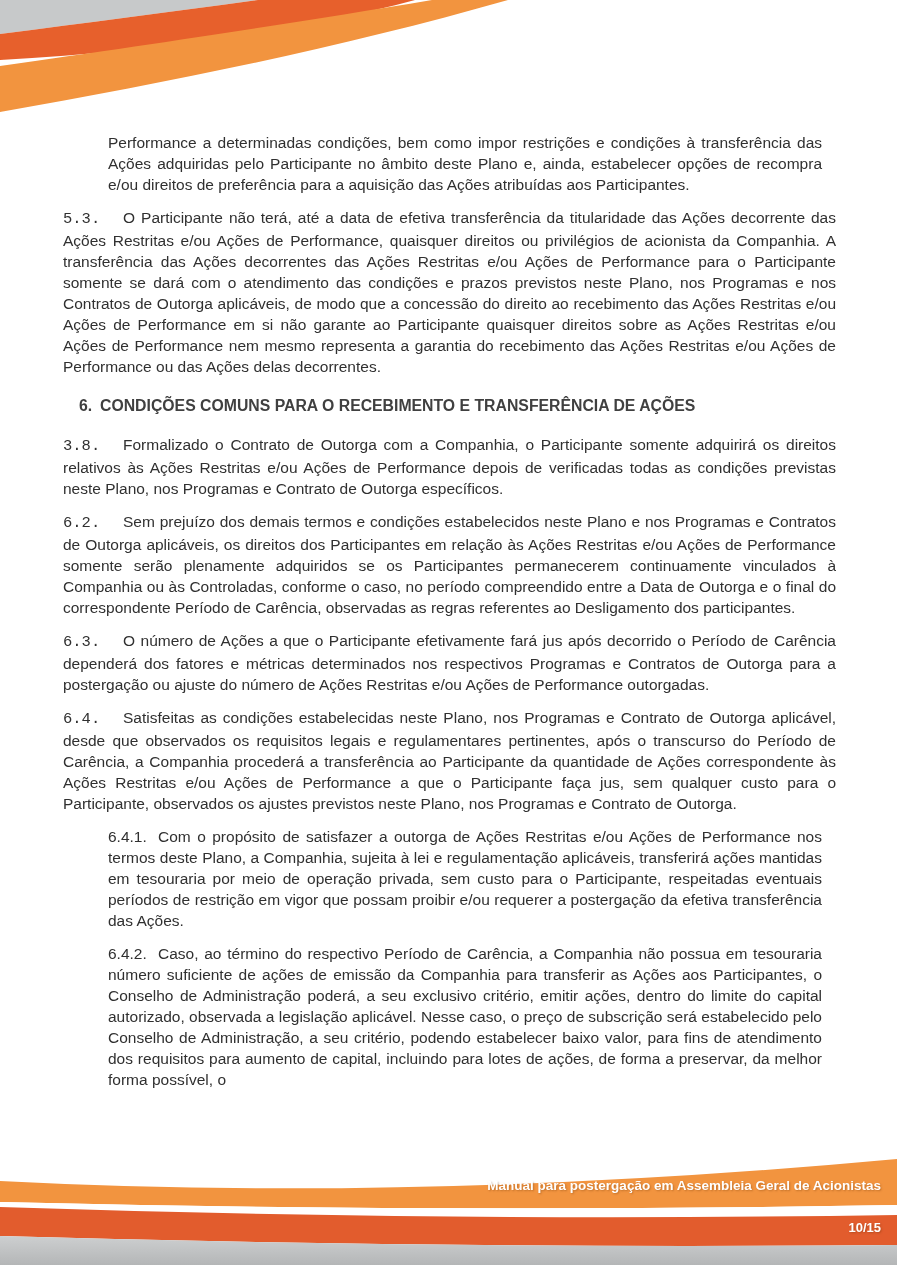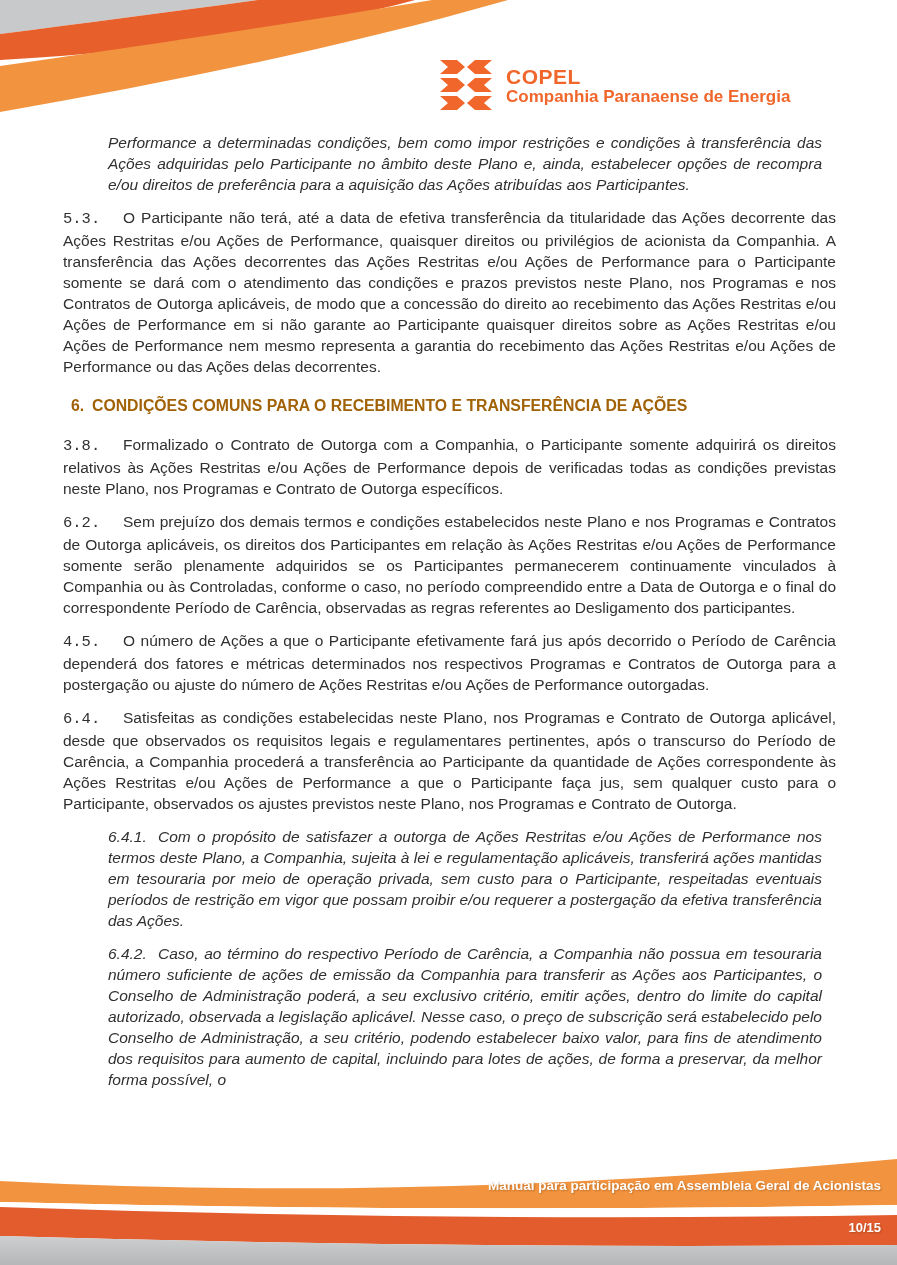--- a/index.html
+++ b/index.html
@@ -14,22 +14,22 @@
   .logo-icon{width:52px;height:50px;display:block;}
   .logo-text{margin-left:14px;padding-top:6px;color:#F0662B;}
   .logo-title{font-size:21px;font-weight:bold;line-height:21px;letter-spacing:0.5px;}
   .logo-subtitle{font-size:17px;font-weight:bold;line-height:20px;}
   
   .content{
     position:absolute;left:63px;top:132px;width:773px;height:1034px;overflow:hidden;
     font-size:15.5px;line-height:21px;color:#303030;text-align:justify;
   }
   .para{margin:0 0 12px 0;}
-  .indent{margin-left:45px;margin-right:14px;font-style:italic;}
-  .heading{font-weight:bold;color:#a16207;font-size:15.8px;margin:18px 0 18px 8px;}
+  .indent{margin-left:45px;margin-right:14px;}
+  .heading{font-weight:bold;color:#404040;font-size:15.8px;margin:18px 0 18px 16px;}
   .tab{display:inline-block;width:60px;font-family:Liberation Mono, monospace;}
   .tab-sm{display:inline-block;width:21px;}
   .tab-md{display:inline-block;width:50px;}
   
   .footer-decor{position:absolute;left:0;bottom:0;width:897px;height:147px;pointer-events:none;}
   .footer-label{
     position:absolute;top:1178px;right:16px;color:#ffffff;font-weight:bold;font-size:13.5px;
     text-shadow:1px 1px 2px rgba(100,45,0,0.35);white-space:nowrap;
   }
   .footer-page{
@@ -41,36 +41,20 @@
 <body>
 
 <div class="page">
 
   <svg class="header-decor" viewBox="0 0 897 130" xmlns="http://www.w3.org/2000/svg" aria-hidden="true">
     <path d="M0,0 L258,0 C170,12 85,23 0,34 Z" fill="#C7C9CA"></path>
     <path d="M258,0 L415,0 C280,36 140,52 0,60 L0,34 C85,23 170,12 258,0 Z" fill="#E7602C"></path>
     <path d="M432,0 L508,0 C340,48 170,82 0,112 L0,66 C170,42 300,22 432,0 Z" fill="#F2943F"></path>
   </svg>
 
-  <div class="logo">
-    <svg class="logo-icon" viewBox="0 0 104 100" xmlns="http://www.w3.org/2000/svg" aria-hidden="true">
-      <g fill="#F0662B">
-        <polygon points="0,0 34,0 50,14 34,28 0,28 16,14"></polygon>
-        <polygon points="0,36 34,36 50,50 34,64 0,64 16,50"></polygon>
-        <polygon points="0,72 34,72 50,86 34,100 0,100 16,86"></polygon>
-        <polygon points="104,0 70,0 54,14 70,28 104,28 88,14"></polygon>
-        <polygon points="104,36 70,36 54,50 70,64 104,64 88,50"></polygon>
-        <polygon points="104,72 70,72 54,86 70,100 104,100 88,86"></polygon>
-      </g>
-    </svg>
-    <div class="logo-text">
-      <div class="logo-title">COPEL</div>
-      <div class="logo-subtitle">Companhia Paranaense de Energia</div>
-    </div>
-  </div>
 
   <div class="content">
 
     <div class="para indent">
       <span>Performance a determinadas condições, bem como impor restrições e condições à transferência das Ações adquiridas pelo Participante no âmbito deste Plano e, ainda, estabelecer opções de recompra e/ou direitos de preferência para a aquisição das Ações atribuídas aos Participantes.</span>
     </div>
 
     <div class="para">
       <span class="tab">5.3.</span><span>O Participante não terá, até a data de efetiva transferência da titularidade das Ações decorrente das Ações Restritas e/ou Ações de Performance, quaisquer direitos ou privilégios de acionista da Companhia. A transferência das Ações decorrentes das Ações Restritas e/ou Ações de Performance para o Participante somente se dará com o atendimento das condições e prazos previstos neste Plano, nos Programas e nos Contratos de Outorga aplicáveis, de modo que a concessão do direito ao recebimento das Ações Restritas e/ou Ações de Performance em si não garante ao Participante quaisquer direitos sobre as Ações Restritas e/ou Ações de Performance nem mesmo representa a garantia do recebimento das Ações Restritas e/ou Ações de Performance ou das Ações delas decorrentes.</span>
     </div>
@@ -81,21 +65,21 @@
 
     <div class="para">
       <span class="tab">3.8.</span><span>Formalizado o Contrato de Outorga com a Companhia, o Participante somente adquirirá os direitos relativos às Ações Restritas e/ou Ações de Performance depois de verificadas todas as condições previstas neste Plano, nos Programas e Contrato de Outorga específicos.</span>
     </div>
 
     <div class="para">
       <span class="tab">6.2.</span><span>Sem prejuízo dos demais termos e condições estabelecidos neste Plano e nos Programas e Contratos de Outorga aplicáveis, os direitos dos Participantes em relação às Ações Restritas e/ou Ações de Performance somente serão plenamente adquiridos se os Participantes permanecerem continuamente vinculados à Companhia ou às Controladas, conforme o caso, no período compreendido entre a Data de Outorga e o final do correspondente Período de Carência, observadas as regras referentes ao Desligamento dos participantes.</span>
     </div>
 
     <div class="para">
-      <span class="tab">4.5.</span><span>O número de Ações a que o Participante efetivamente fará jus após decorrido o Período de Carência dependerá dos fatores e métricas determinados nos respectivos Programas e Contratos de Outorga para a postergação ou ajuste do número de Ações Restritas e/ou Ações de Performance outorgadas.</span>
+      <span class="tab">6.3.</span><span>O número de Ações a que o Participante efetivamente fará jus após decorrido o Período de Carência dependerá dos fatores e métricas determinados nos respectivos Programas e Contratos de Outorga para a postergação ou ajuste do número de Ações Restritas e/ou Ações de Performance outorgadas.</span>
     </div>
 
     <div class="para">
       <span class="tab">6.4.</span><span>Satisfeitas as condições estabelecidas neste Plano, nos Programas e Contrato de Outorga aplicável, desde que observados os requisitos legais e regulamentares pertinentes, após o transcurso do Período de Carência, a Companhia procederá a transferência ao Participante da quantidade de Ações correspondente às Ações Restritas e/ou Ações de Performance a que o Participante faça jus, sem qualquer custo para o Participante, observados os ajustes previstos neste Plano, nos Programas e Contrato de Outorga.</span>
     </div>
 
     <div class="para indent">
       <span class="tab-md">6.4.1.</span><span>Com o propósito de satisfazer a outorga de Ações Restritas e/ou Ações de Performance nos termos deste Plano, a Companhia, sujeita à lei e regulamentação aplicáveis, transferirá ações mantidas em tesouraria por meio de operação privada, sem custo para o Participante, respeitadas eventuais períodos de restrição em vigor que possam proibir e/ou requerer a postergação da efetiva transferência das Ações.</span>
     </div>
 
@@ -117,16 +101,16 @@
 
     <path d="M0,63 Q420,85 897,41 L897,87 Q450,95 0,84 Z" fill="#F2943F"></path>
 
     <path d="M0,84 Q450,95 897,87 L897,97 Q450,104 0,89 Z" fill="#ffffff"></path>
 
     <path d="M0,89 Q450,104 897,97 L897,127 Q450,131 0,118 Z" fill="#E25C2D"></path>
 
     <path d="M0,118 Q450,131 897,127 L897,147 L0,147 Z" fill="url(#grayGrad)"></path>
   </svg>
 
-  <div class="footer-label">Manual para participação em Assembleia Geral de Acionistas</div>
+  <div class="footer-label">Manual para postergação em Assembleia Geral de Acionistas</div>
   <div class="footer-page">10/15</div>
 
 </div>
 
 </body></html>

